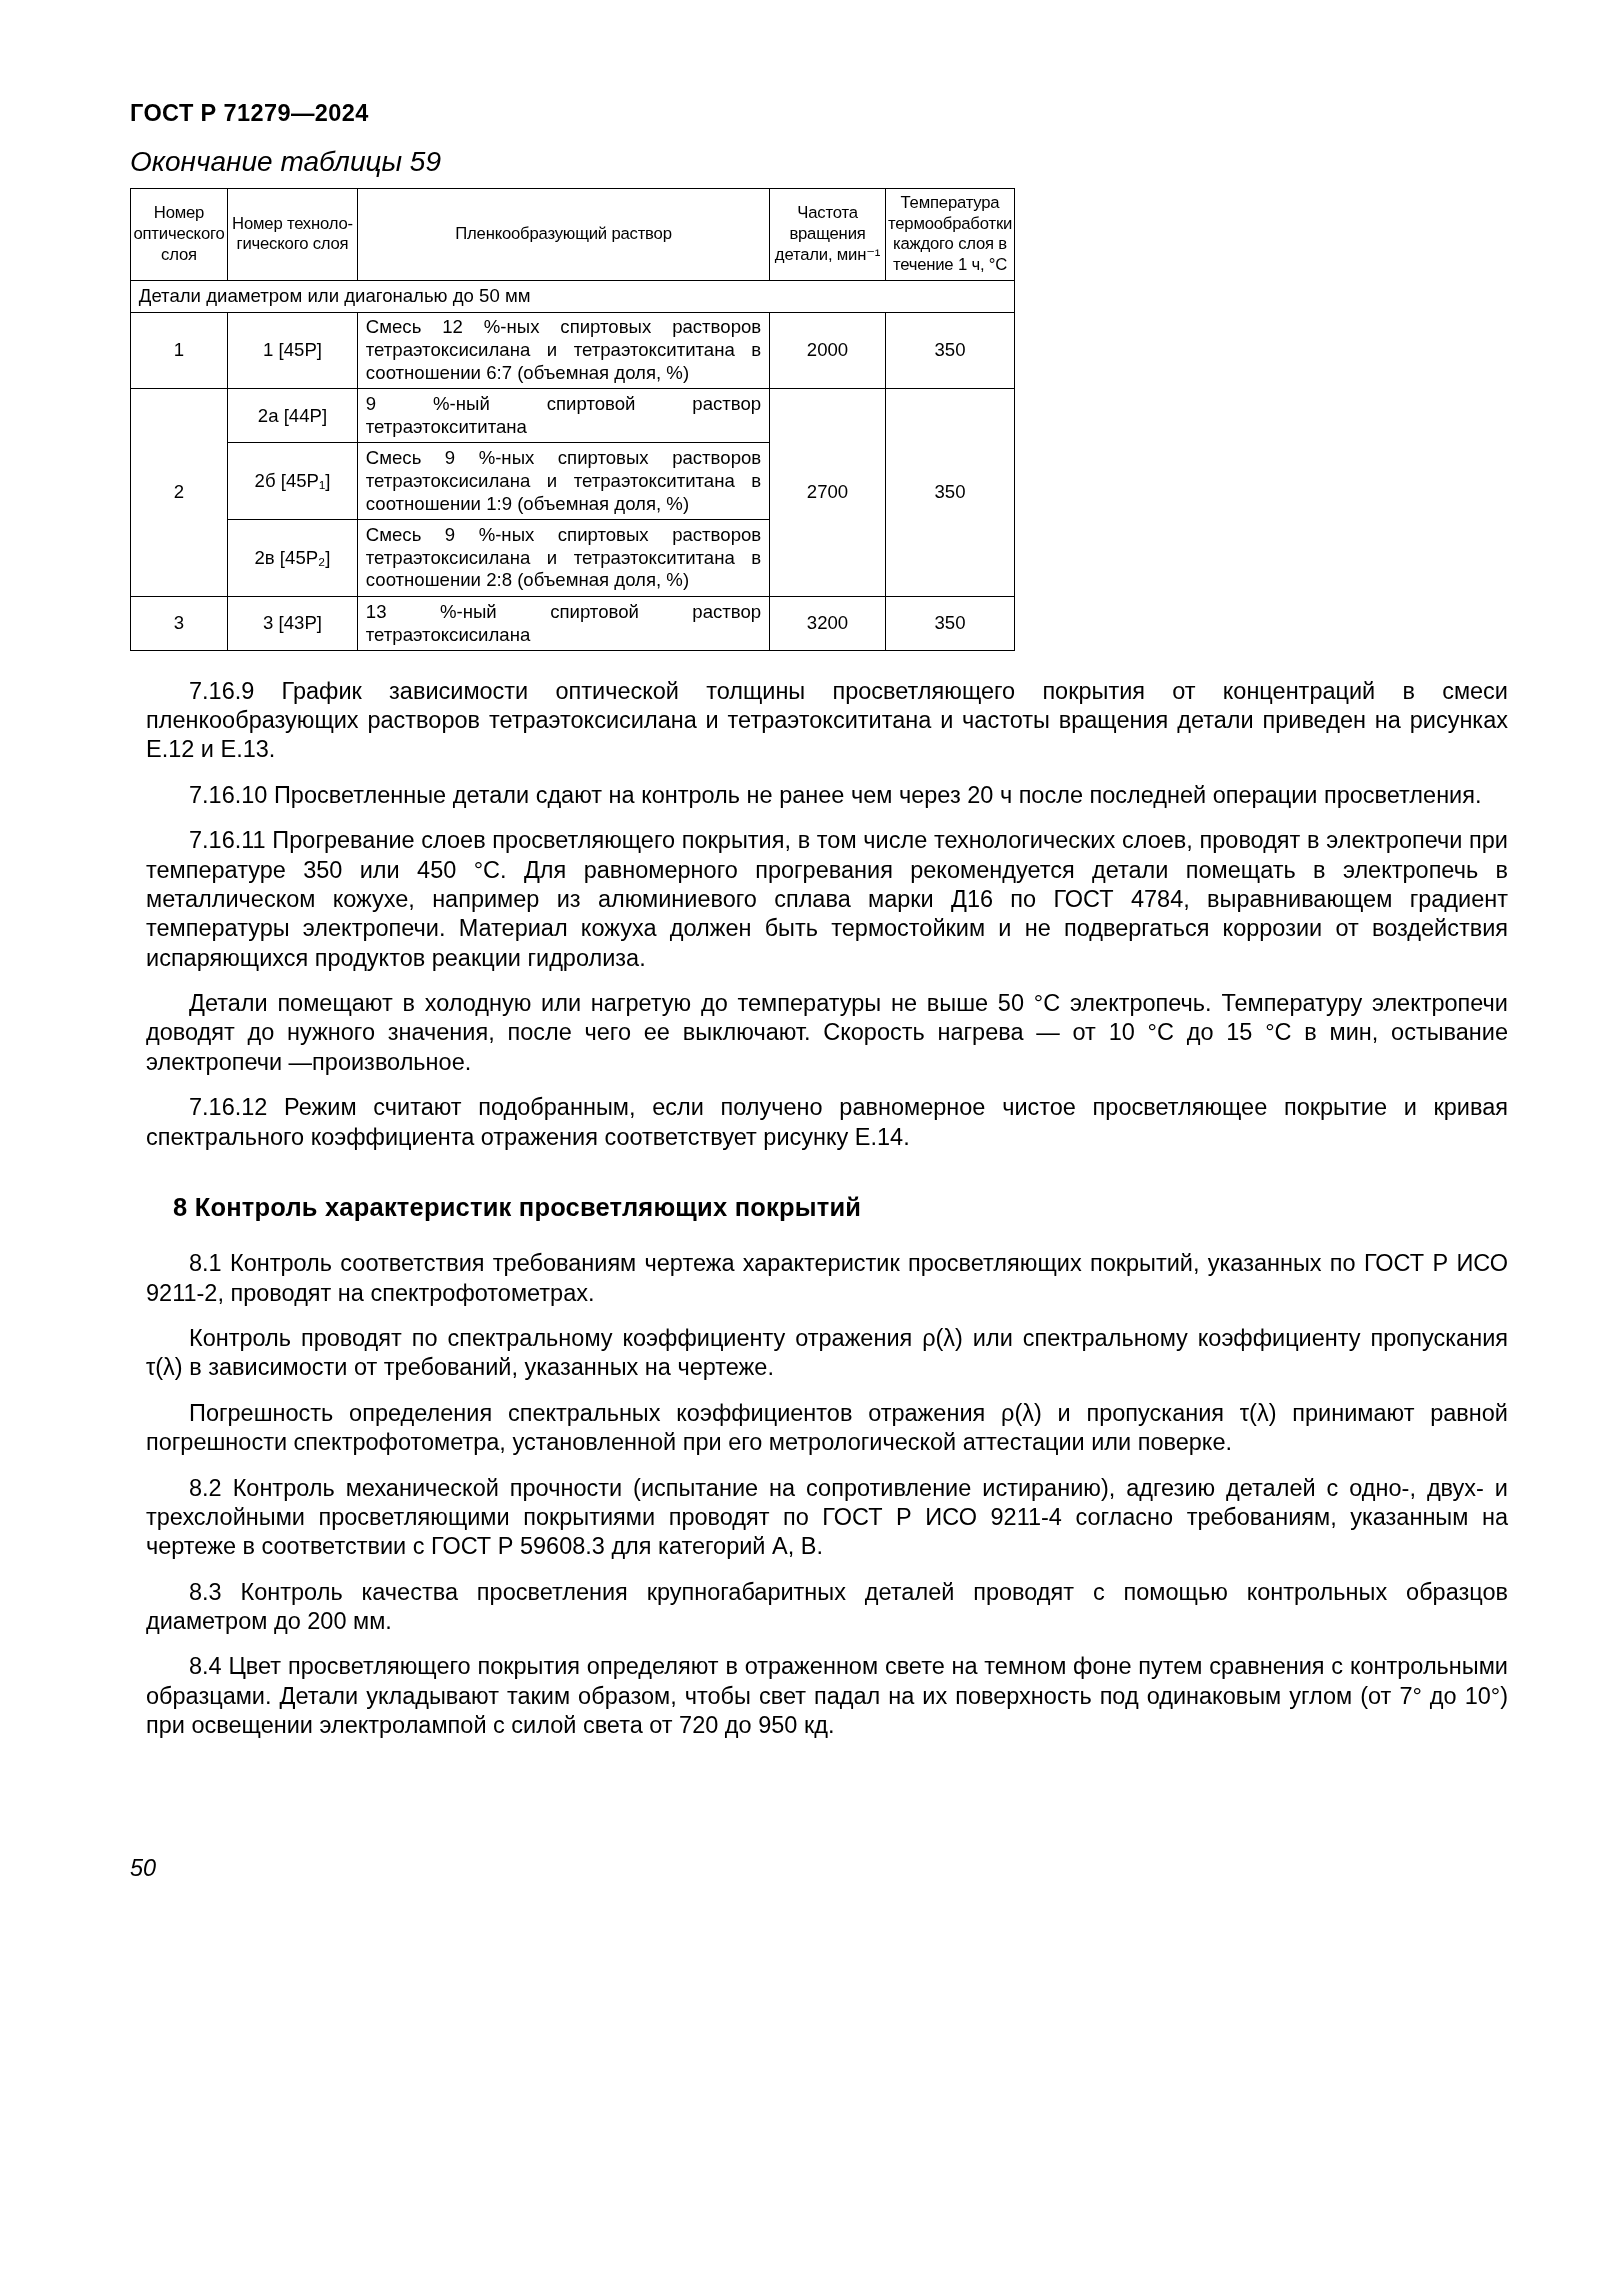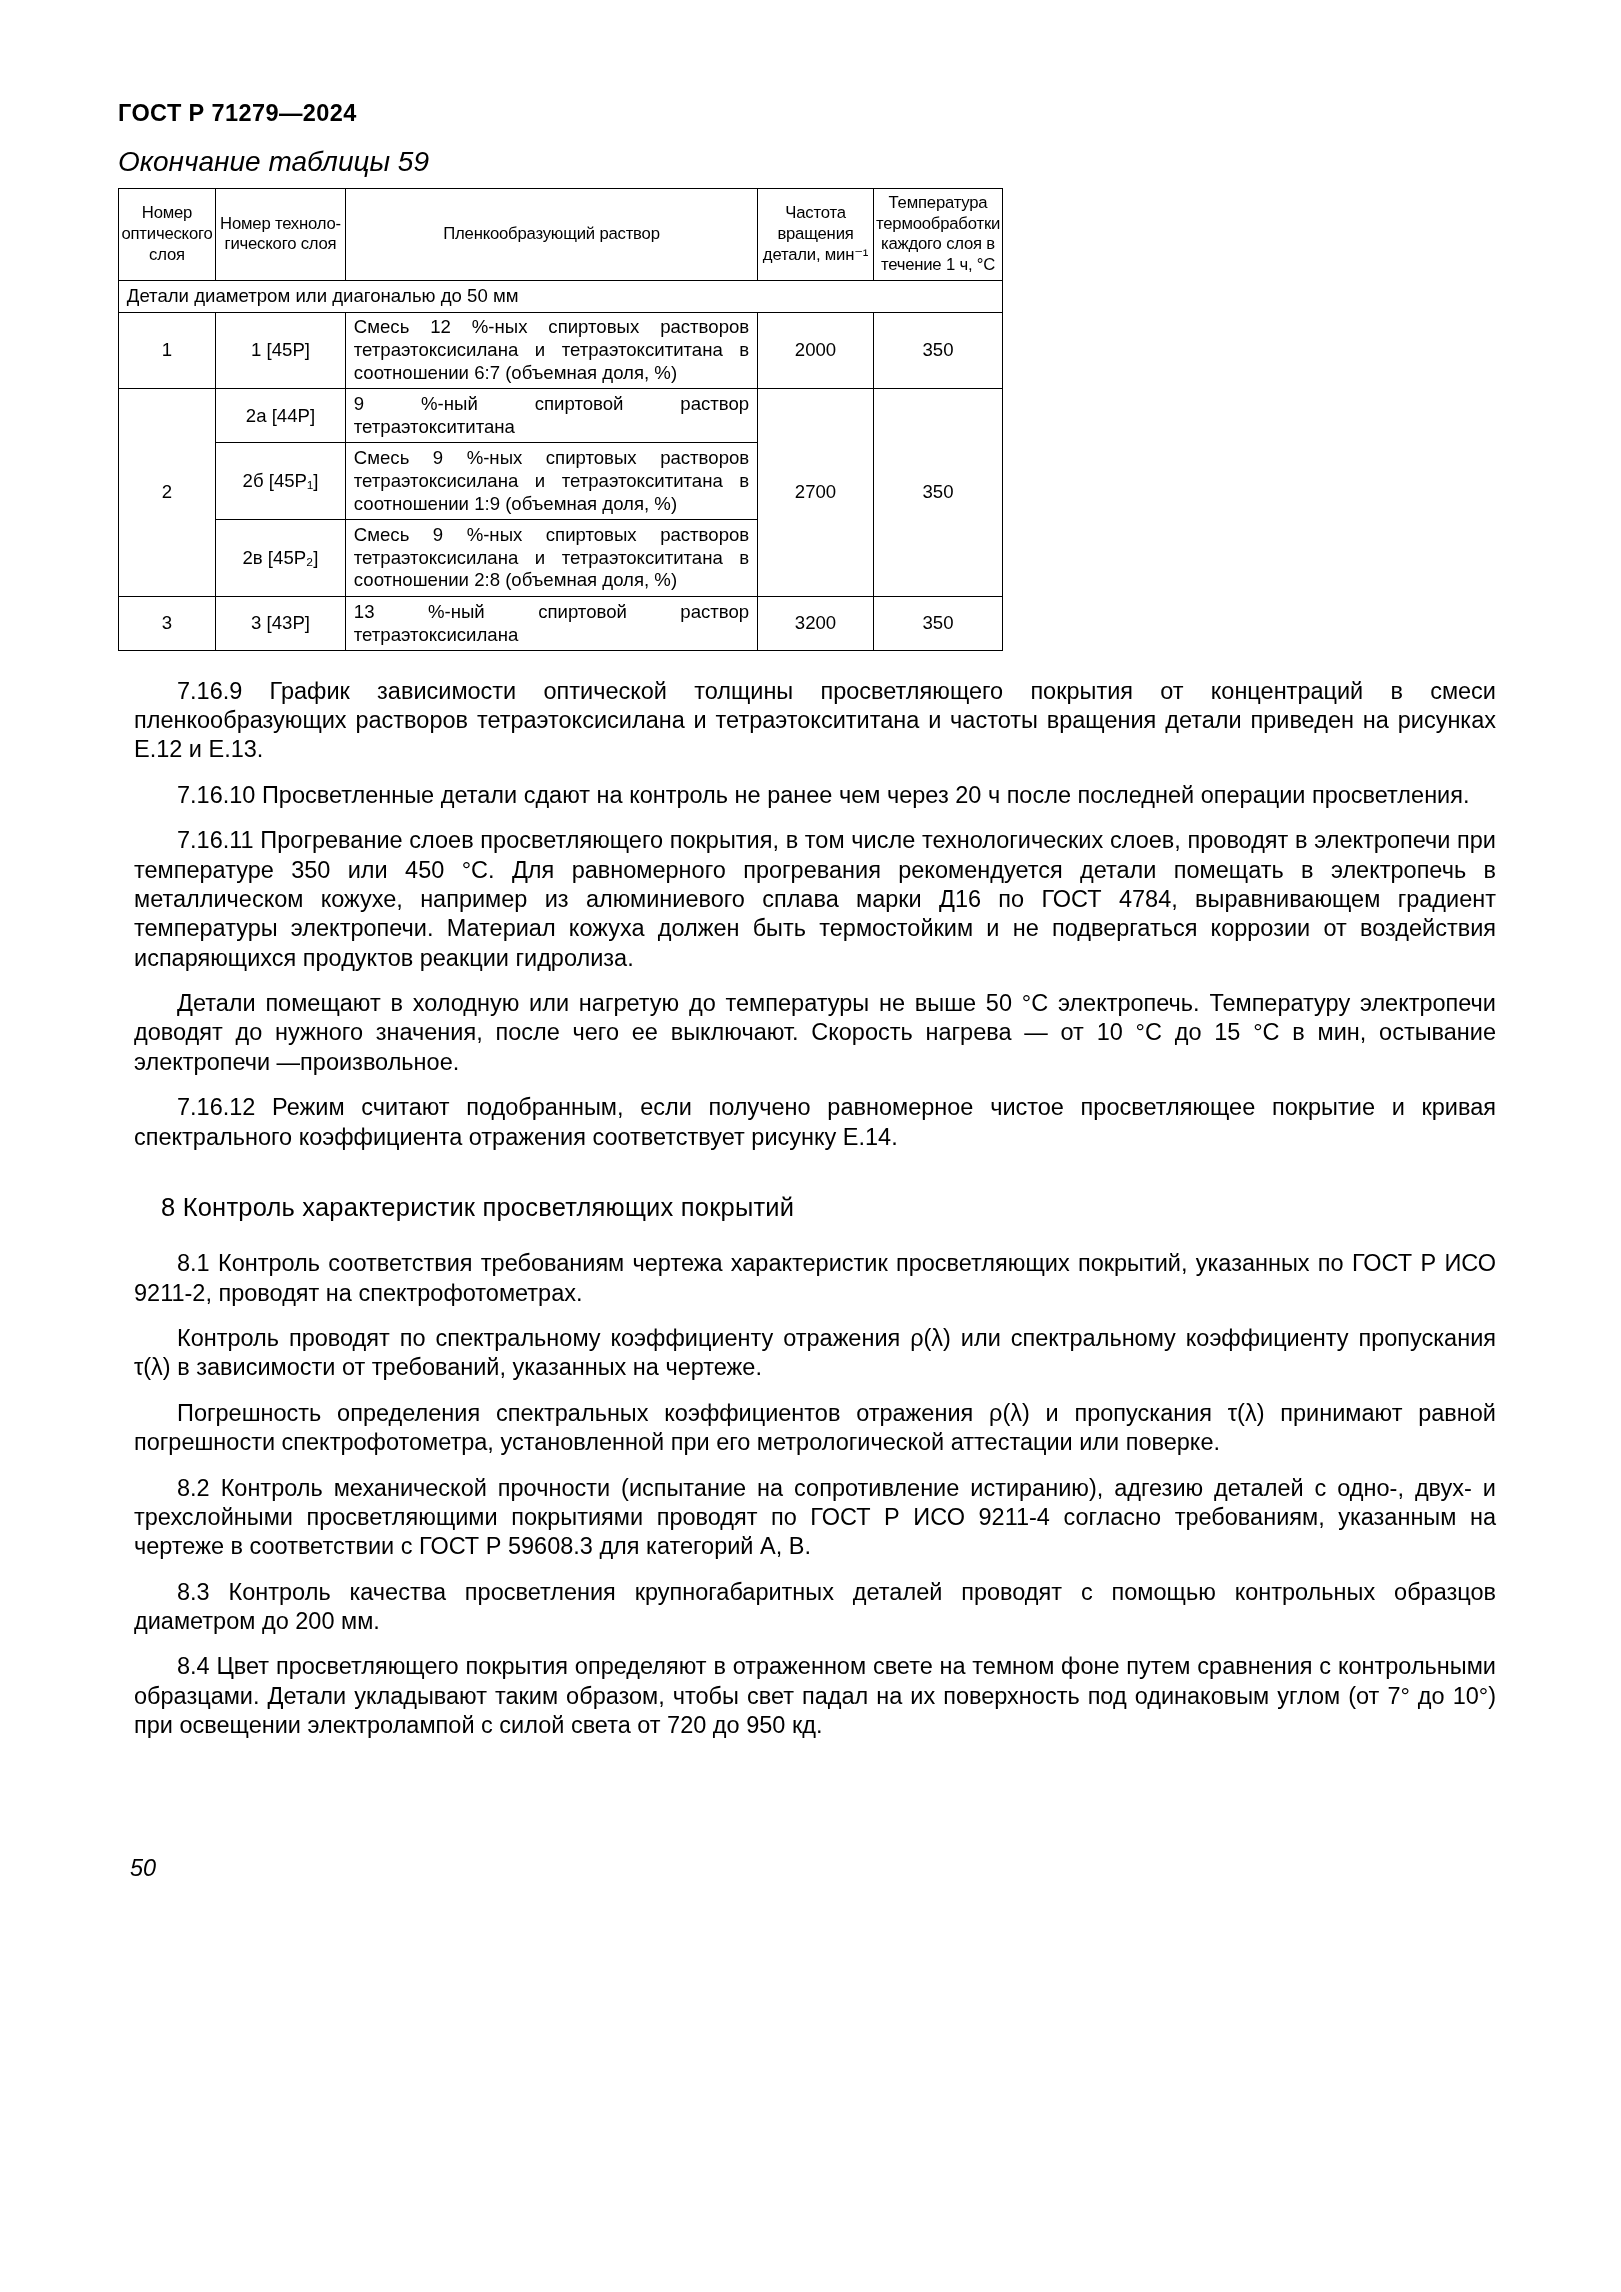--- a/index.html
+++ b/index.html
@@ -10,21 +10,21 @@
     color: #000000;
   }
   .page {
     position: relative;
     width: 1621px; height: 2293px;
     background: #ffffff;
     overflow: hidden;
   }
   .inner {
     position: absolute;
-    left: 118px; top: 0;
+    left: 130px; top: 0;
     width: 1362px;
     padding-top: 100px;
   }
   .doc-number {
     font-size: 23.5px;
     font-weight: bold;
     letter-spacing: 0.4px;
   }
   .table-caption {
     margin-top: 19px;
@@ -60,21 +60,21 @@
     width: 1362px;
     font-size: 23.5px;
     line-height: 1.25;
     text-align: justify;
     text-indent: 43px;
     margin: 16px;
   }
   .para.first-after-table { margin-top: 25.5px; }
   h2.sec {
     font-size: 25.5px;
-    font-weight: normal;
+    font-weight: bold;
     margin: 41px 0 27.4px 0;
     padding-left: 43px;
     letter-spacing: 0.2px;
   }
   .page-number {
     position: absolute;
     left: 130px; top: 1855px;
     font-size: 23.5px;
     font-style: italic;
   }

